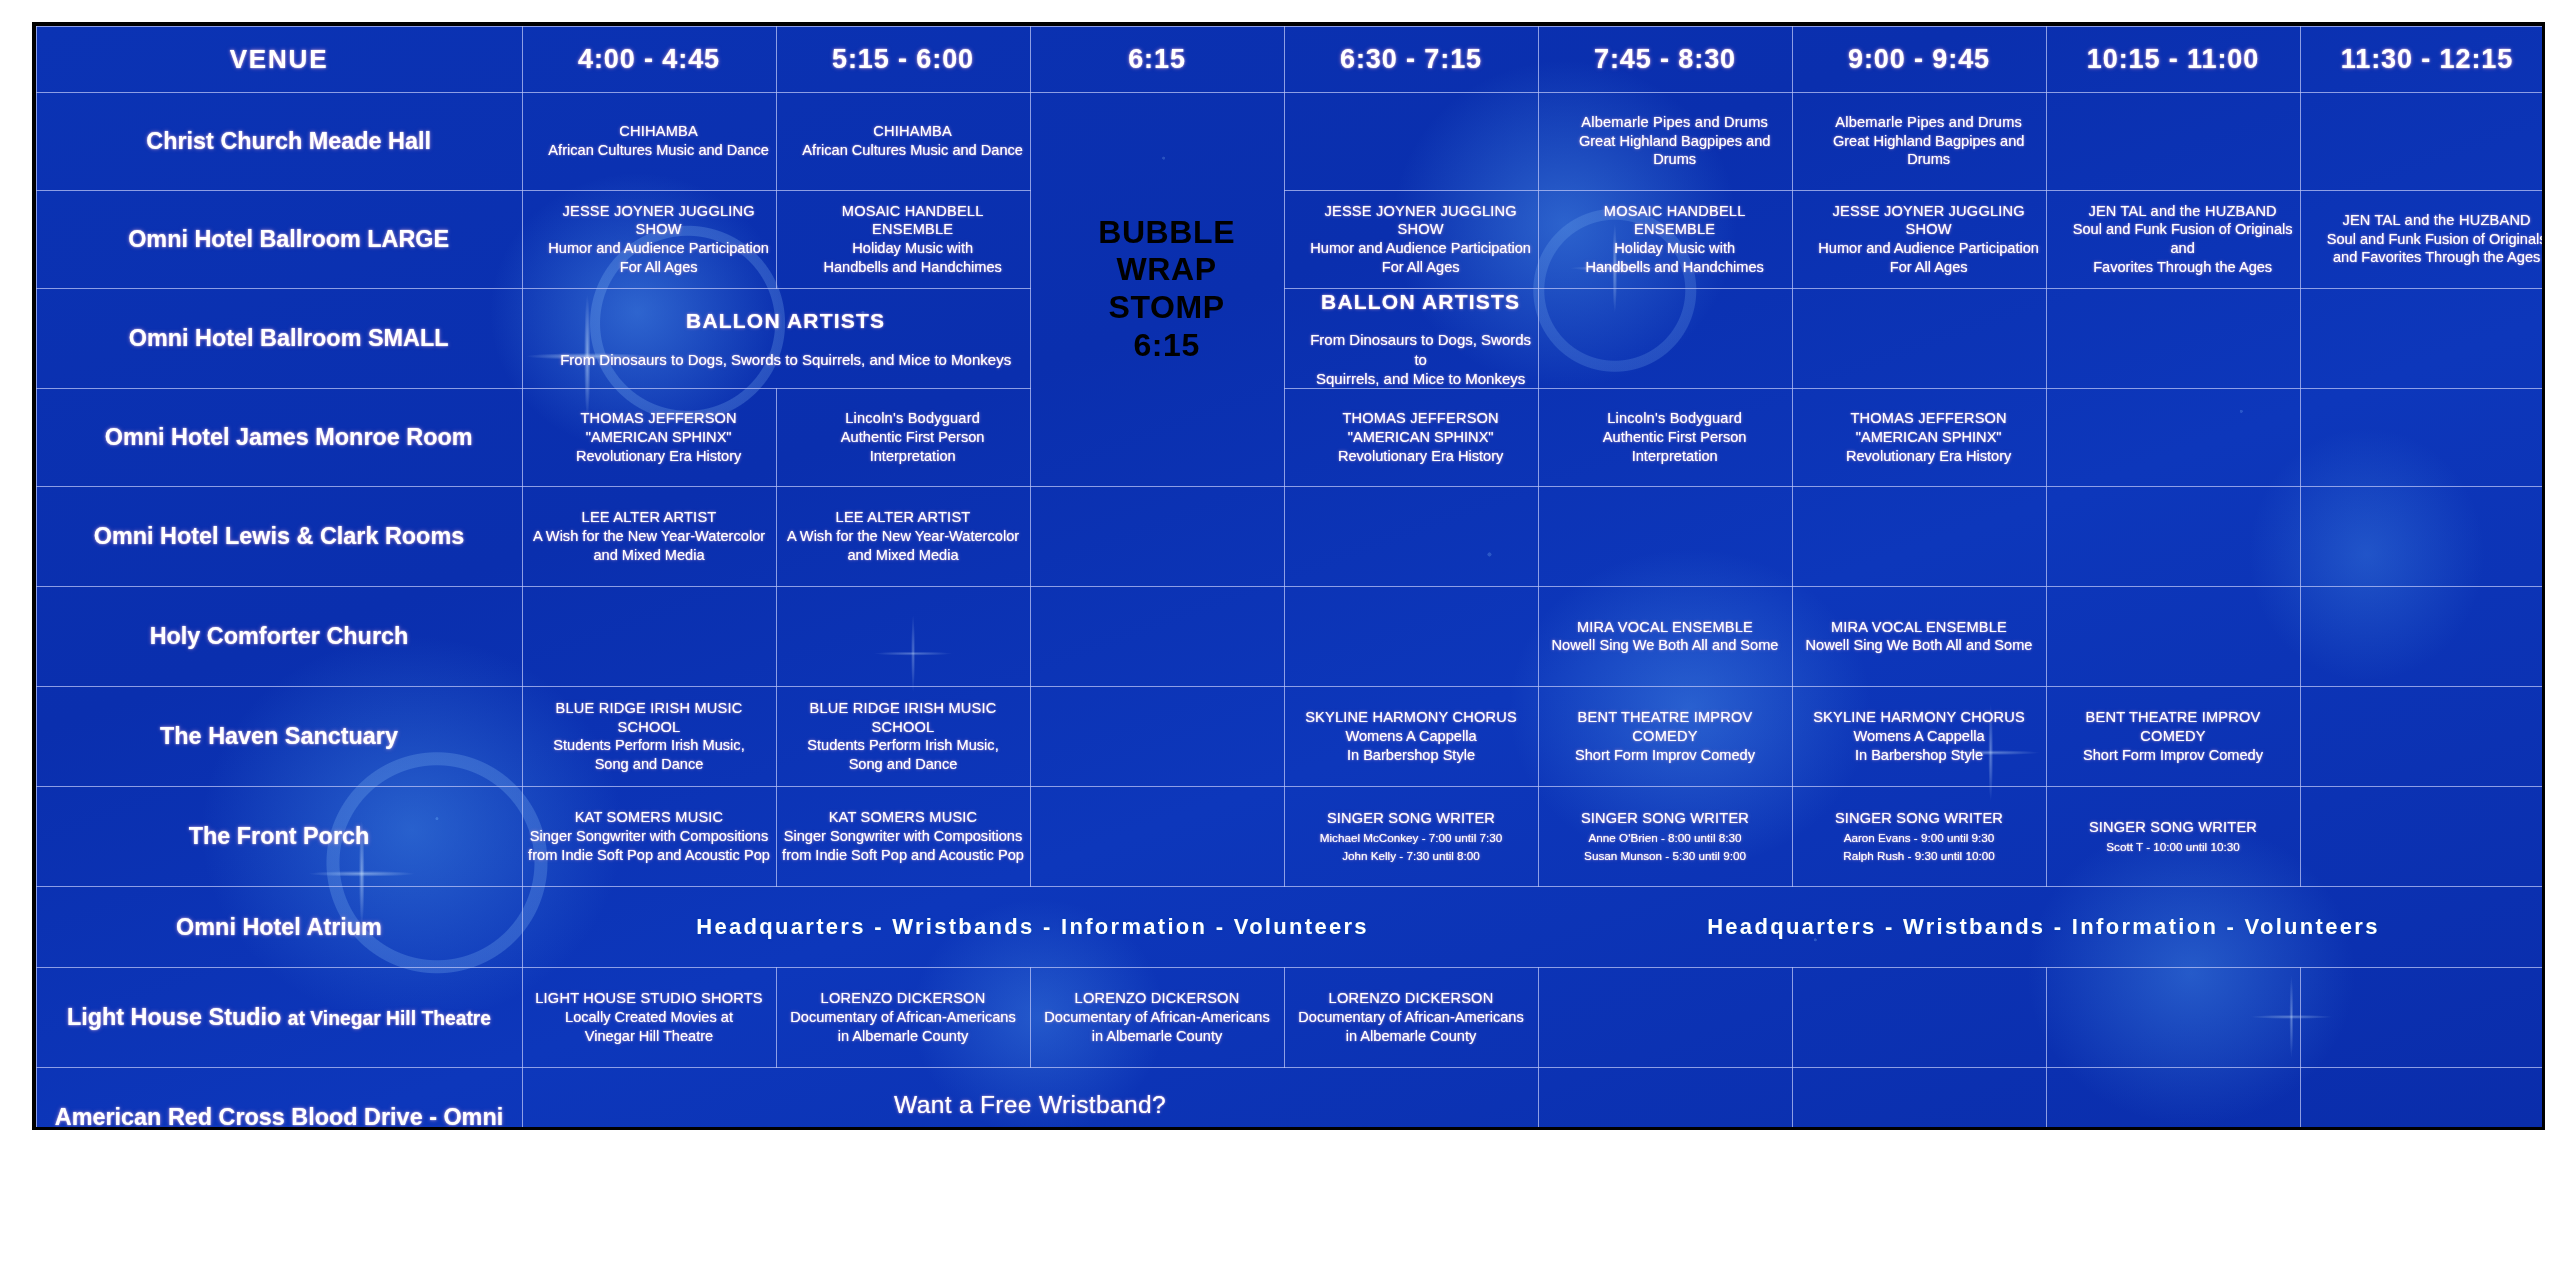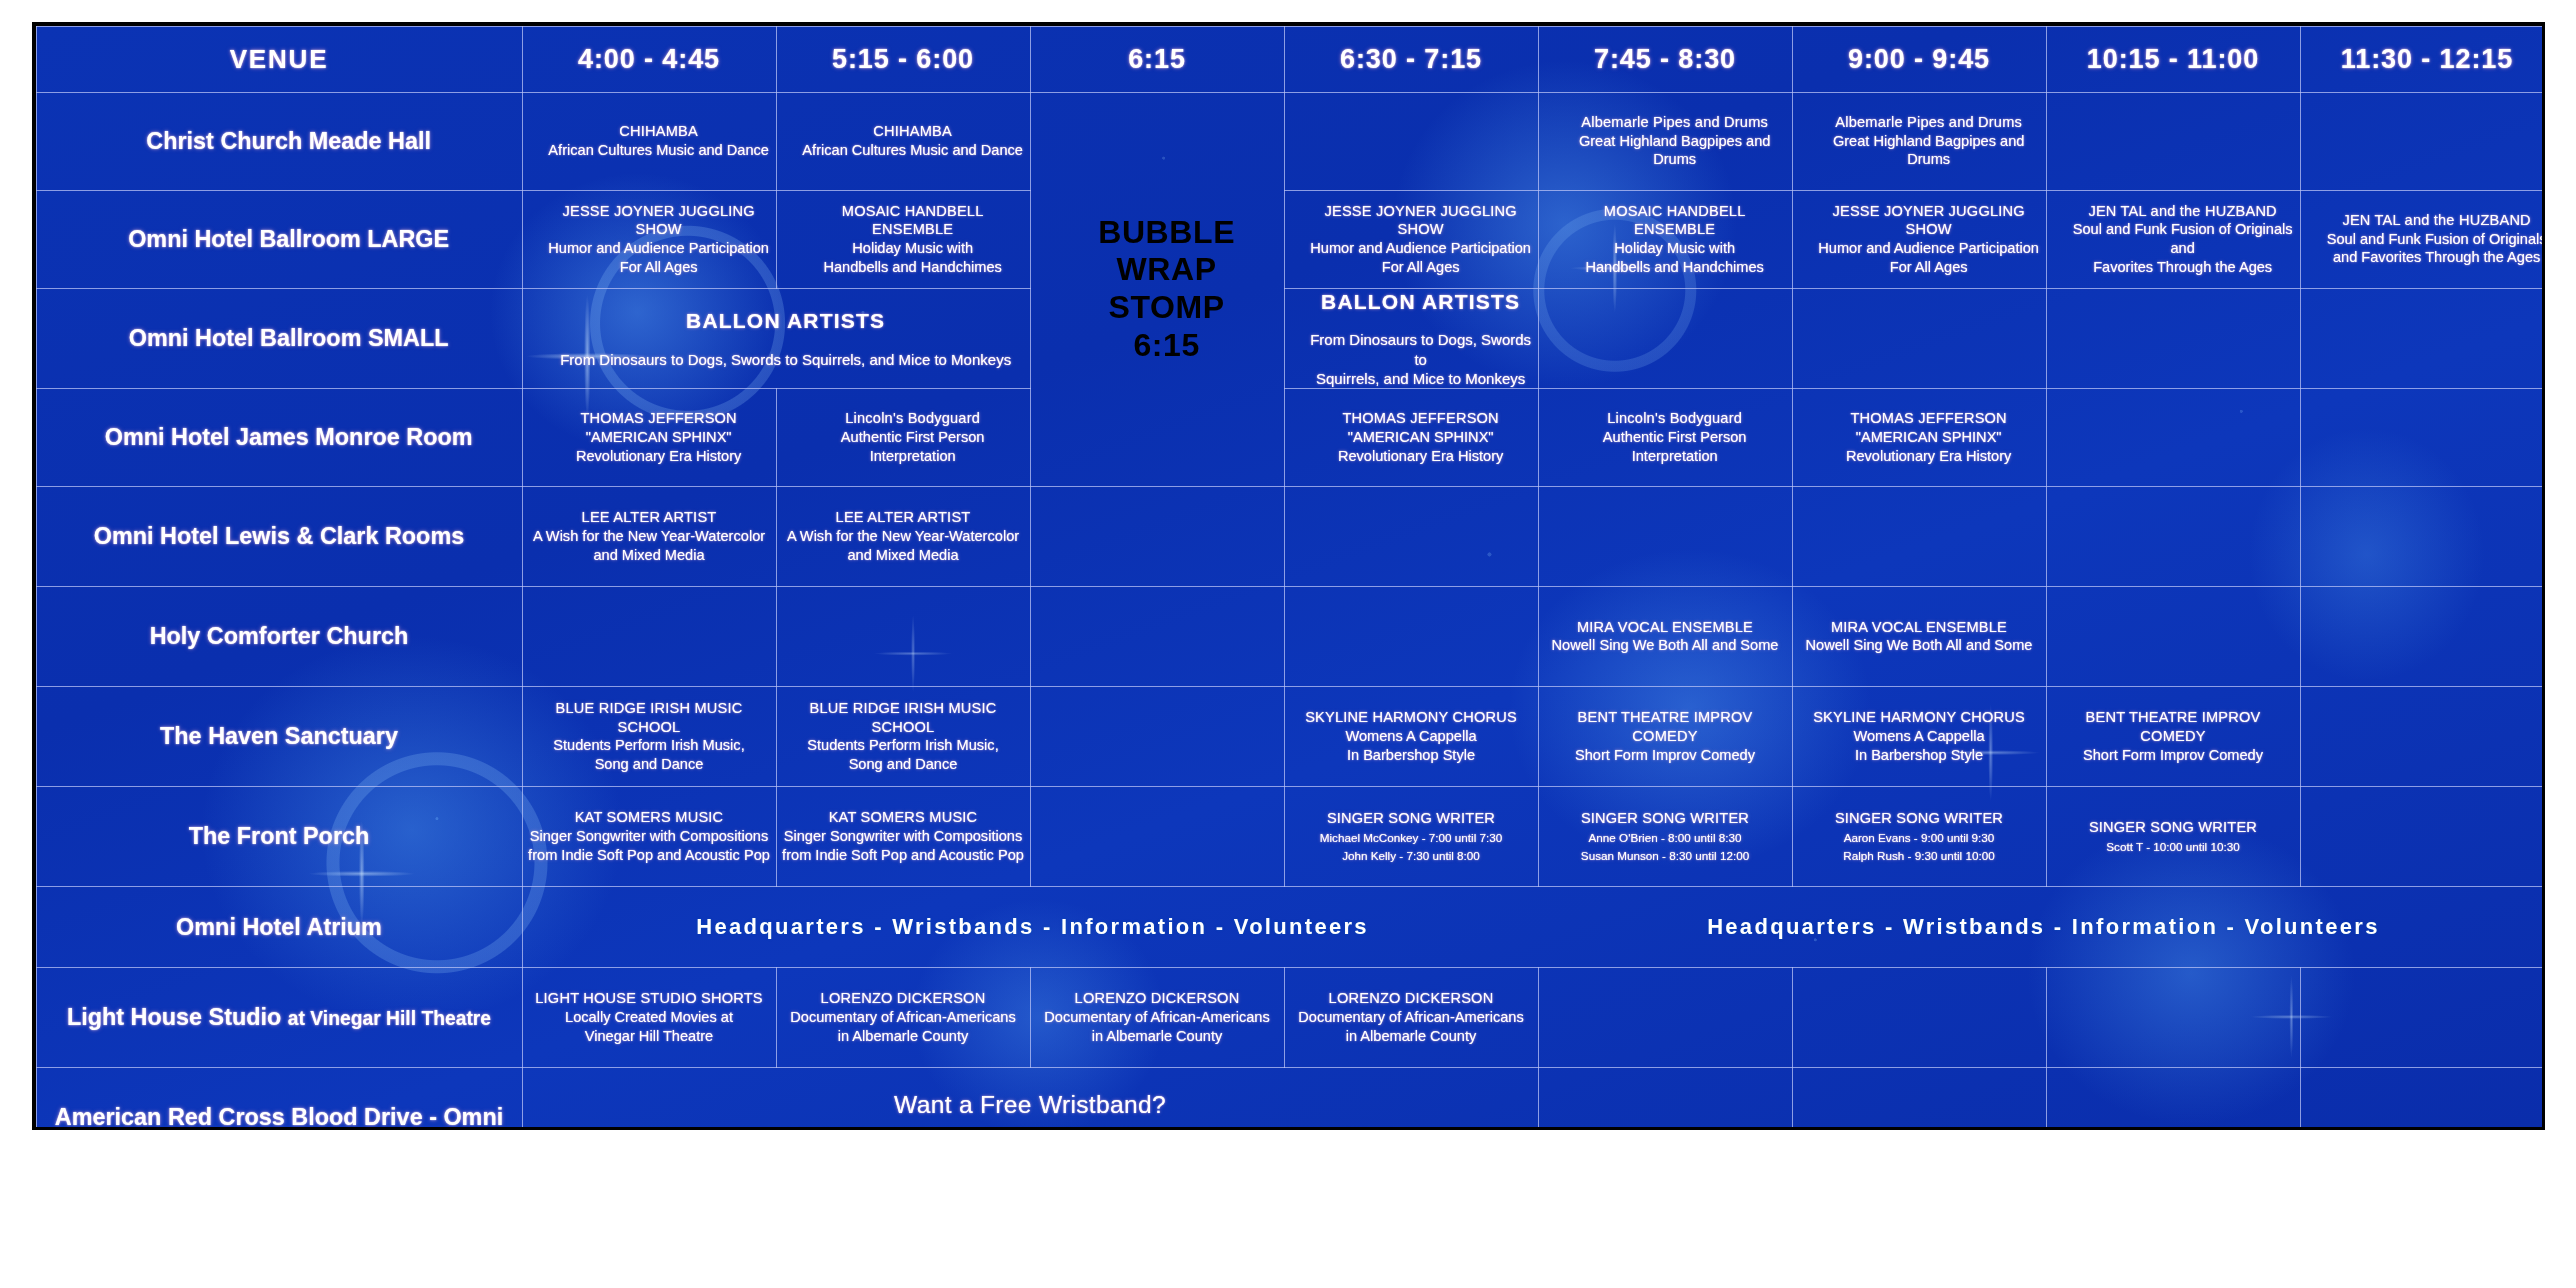--- a/index.html
+++ b/index.html
@@ -409,21 +409,21 @@
           </td>
           <td class="cell"></td>
           <td class="cell">
             <span class="ttl">SINGER SONG WRITER</span>
             <span class="tiny">Michael McConkey  -  7:00 until 7:30</span>
             <span class="tiny">John Kelly  -  7:30 until 8:00</span>
           </td>
           <td class="cell">
             <span class="ttl">SINGER SONG WRITER</span>
             <span class="tiny">Anne O'Brien  -  8:00 until 8:30</span>
-            <span class="tiny">Susan Munson  -  8:30 until 12:00</span>
+            <span class="tiny">Susan Munson  -  5:30 until 9:00</span>
           </td>
           <td class="cell">
             <span class="ttl">SINGER SONG WRITER</span>
             <span class="tiny">Aaron Evans  -  9:00 until 9:30</span>
             <span class="tiny">Ralph Rush  -  9:30 until 10:00</span>
           </td>
           <td class="cell">
             <span class="ttl">SINGER SONG WRITER</span>
             <span class="tiny">Scott T  -  10:00 until 10:30</span>
           </td>

